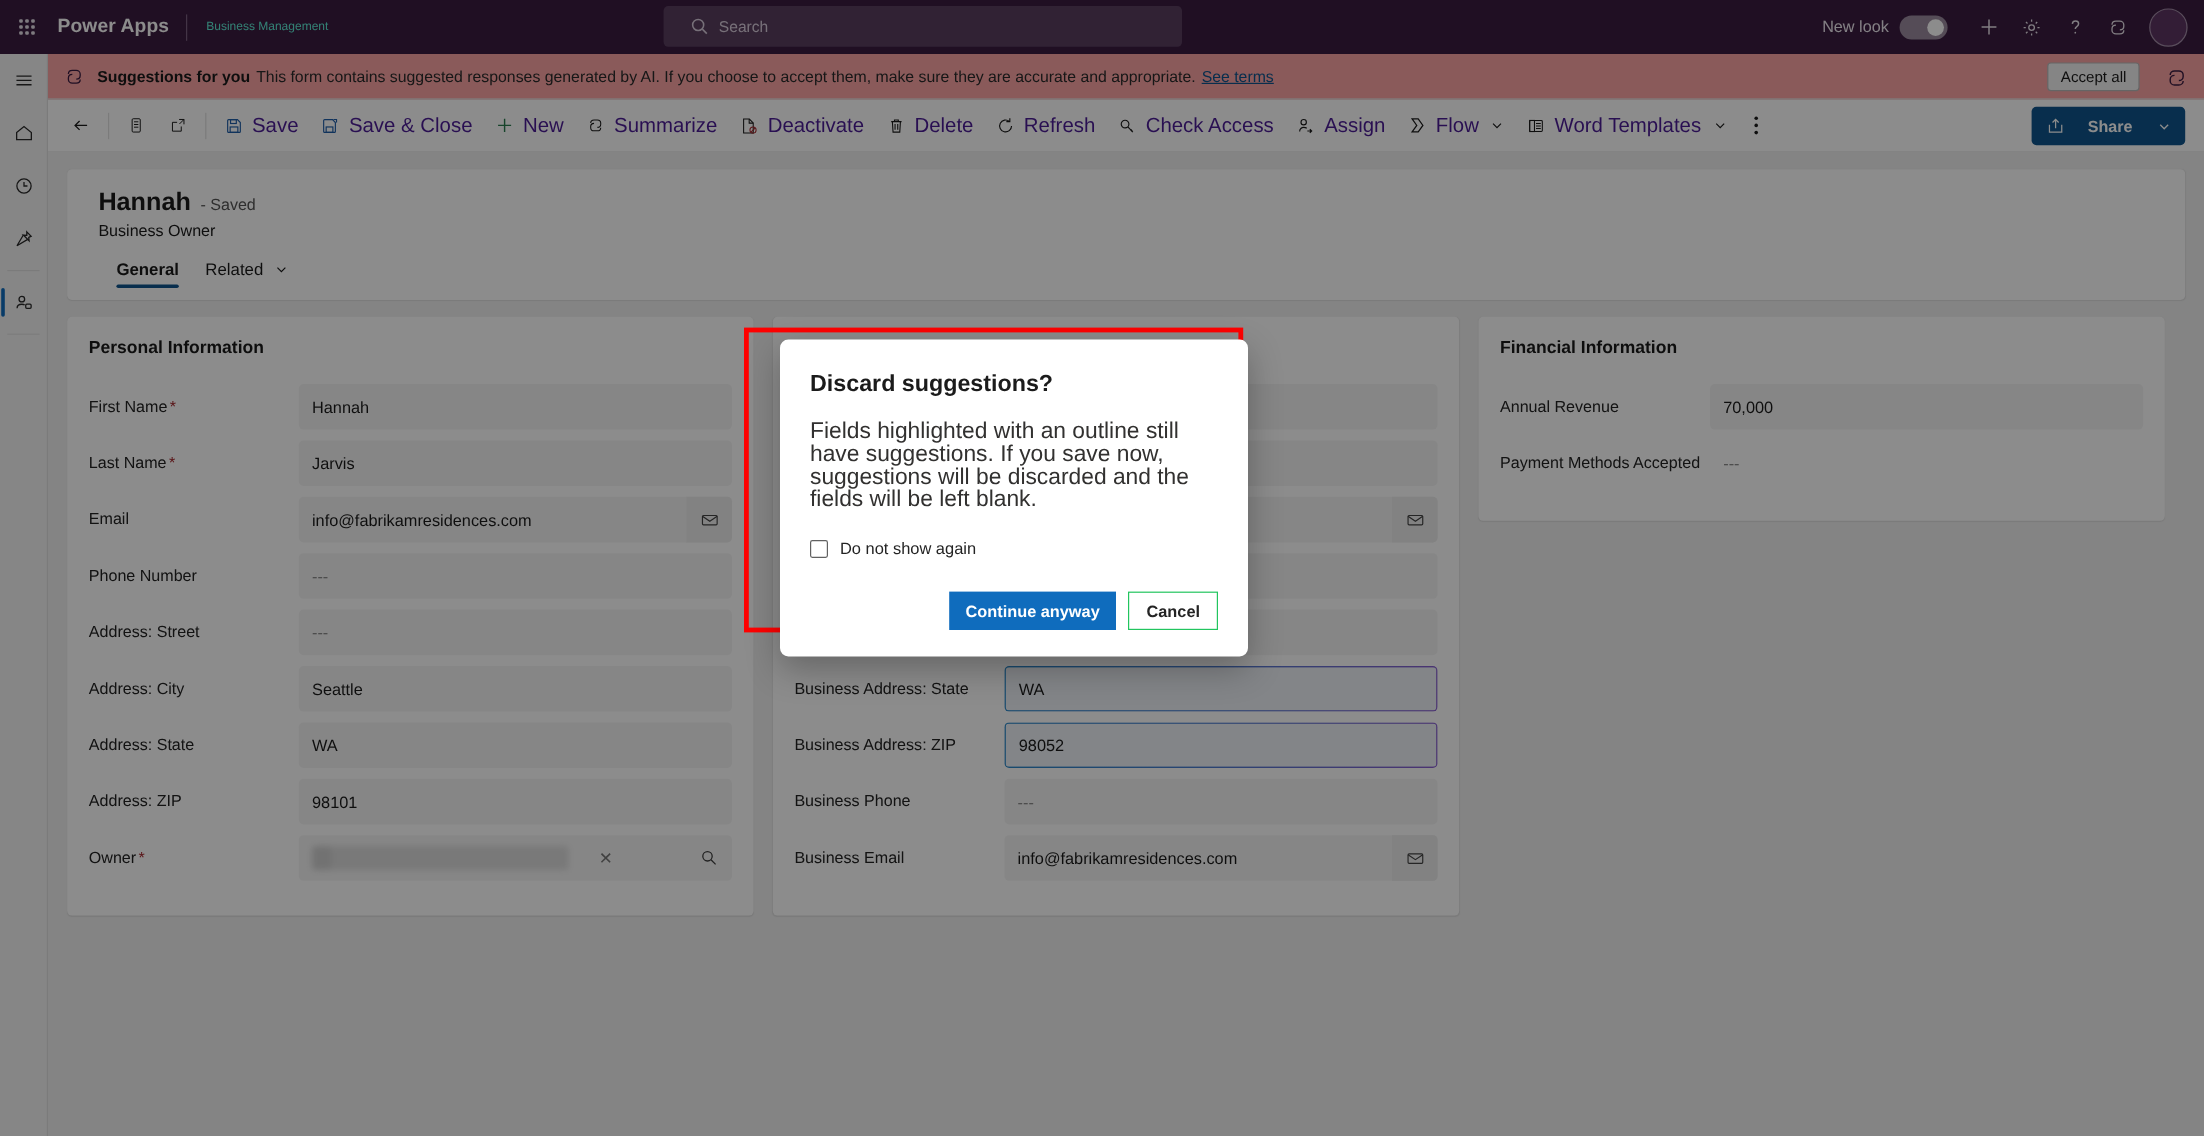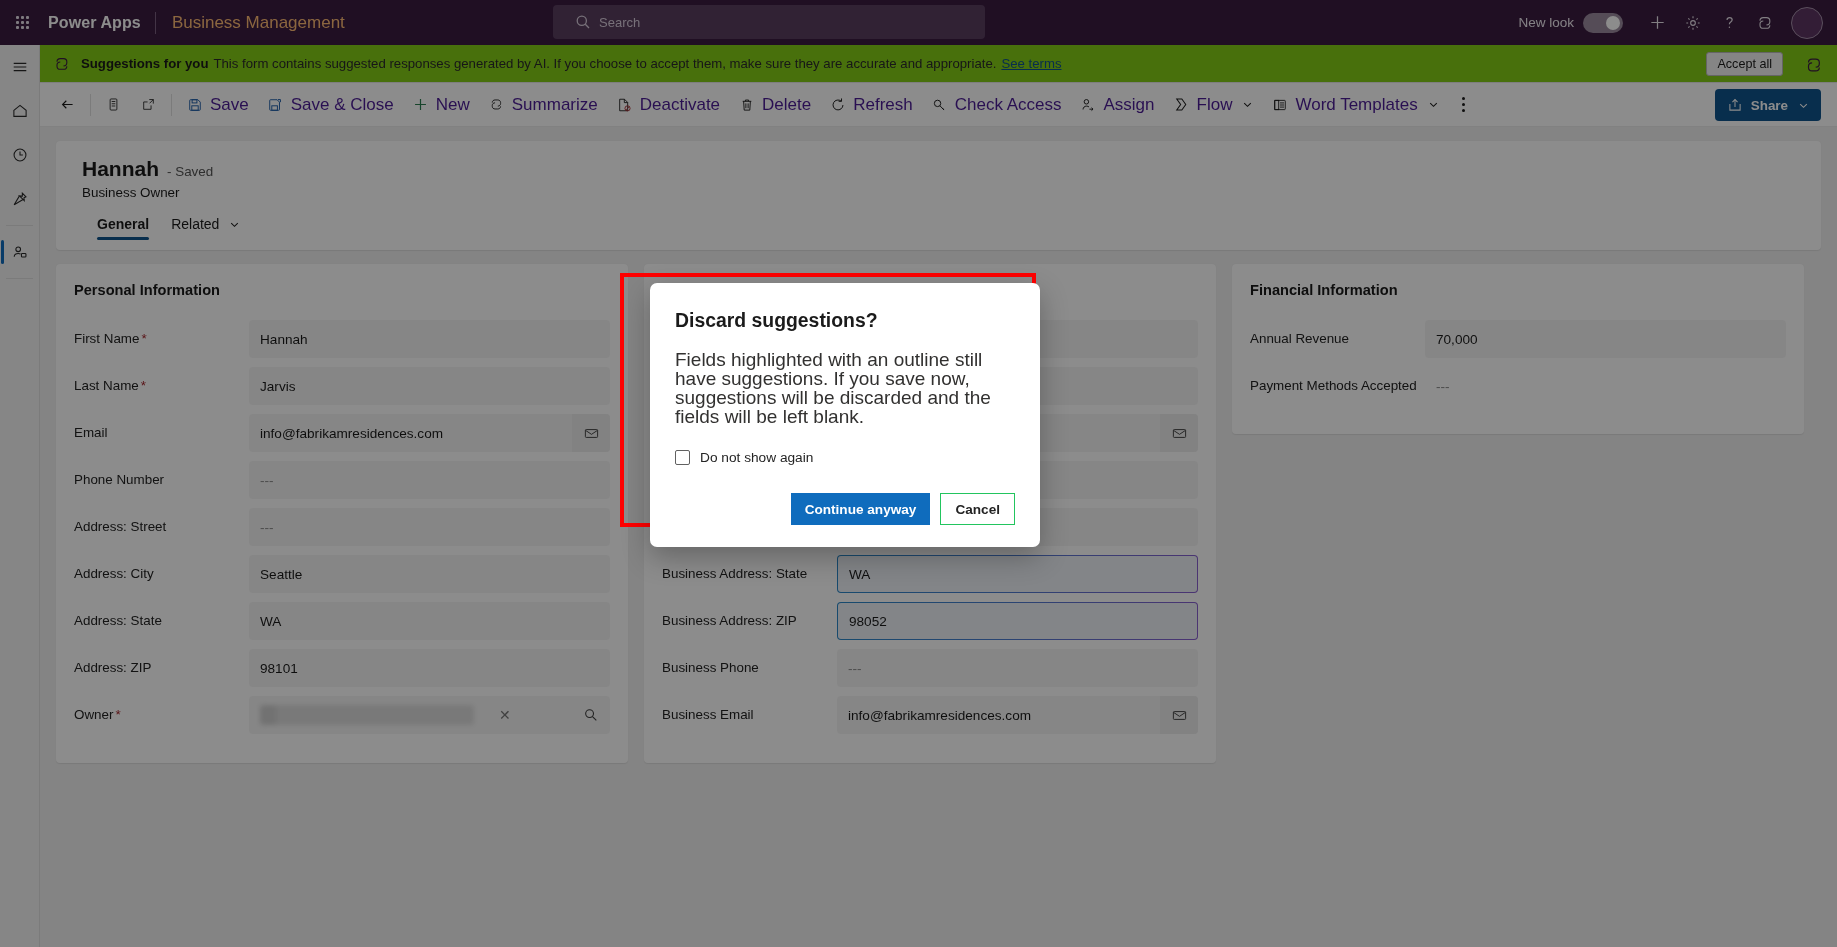--- a/index.html
+++ b/index.html
@@ -34,21 +34,21 @@
   .waffle-grid {
     display: grid; grid-template-columns: repeat(3, 3px);
     grid-template-rows: repeat(3, 3px); gap: 2px;
   }
   .waffle-grid i { background: #e6dfe8; width: 3px; height: 3px; border-radius: 1px; display:block; }
   .brand {
     font-size: 16px; font-weight: bold; letter-spacing: .1px;
     padding: 0 14px 0 4px; color: #ffffff;
   }
   .brand-sep { width: 1px; height: 22px; background: #7a5f80; }
-  .app-name { font-size: 17px; padding-left: 16px; color: #fdba74; }
+  .app-name { font-size: 10px; padding-left: 16px; color: #5eead4; }
   .search-wrap {
     position: absolute; left: 553px; top: 5px;
     width: 432px; height: 34px;
     background: #5a3f60; border-radius: 4px;
     display: flex; align-items: center; padding: 0 22px;
     cursor: text;
   }
   .search-ic { width: 16px; height: 16px; margin-right: 8px; flex: 0 0 auto; }
   .search-ph { font-size: 13px; color: #d9cddc; }
   .suite-right {
@@ -71,21 +71,21 @@
   }
   .avatar {
     width: 32px; height: 32px; border-radius: 50%;
     border: 1px solid #a58fa9; background: #5d3563;
     margin-left: 8px; cursor: pointer;
   }
 
   
   .sugg-banner {
     position: absolute; top: 45px; left: 40px; right: 0; height: 38px;
-    background: #84cc16;
+    background: #fca5a5;
     display: flex; align-items: center; padding: 0 12px;
     border-bottom: 1px solid #e6e6e6;
     z-index: 18;
   }
   .sugg-ic { width: 20px; height: 20px; margin-right: 9px; flex: 0 0 auto; }
   .sugg-strong { font-size: 13.2px; font-weight: bold; color: #1b1b1b; }
   .sugg-text { font-size: 13.2px; color: #2b2b2b; margin-left: 5px; }
   .sugg-link { font-size: 13.2px; color: #0f548c; text-decoration: underline; margin-left: 5px; cursor: pointer; }
   .accept-all {
     position: absolute; right: 54px; top: 7px;
@@ -142,21 +142,21 @@
   .chev { width: 11px; height: 11px; margin-left: 3px; }
   .kebab {
     width: 32px; height: 32px; display: flex; align-items: center; justify-content: center;
     cursor: pointer; border-radius: 4px; flex-direction: column; gap: 3px;
   }
   .kebab i { width: 3px; height: 3px; border-radius: 50%; background: #1b1b1b; display:block; }
   .share-btn {
     position: absolute; right: 16px; top: 6px;
     height: 32px; padding: 0 12px;
     background: #0f548c; color: #ffffff;
-    border-radius: 4px; display: flex; align-items: center; gap: 7px;
+    border-radius: 4px; display: flex; align-items: center; gap: 18px;
     font-size: 13.4px; cursor: pointer; font-weight: 600;
   }
 
   
   .form-area { padding: 14px 16px 0 16px; height: calc(100% - 44px); overflow: hidden; }
   .header-card {
     background: #ffffff; border-radius: 4px;
     padding: 16px 26px 0 26px; height: 109px;
     box-shadow: 0 0.5px 1px rgba(0,0,0,.08);
   }

